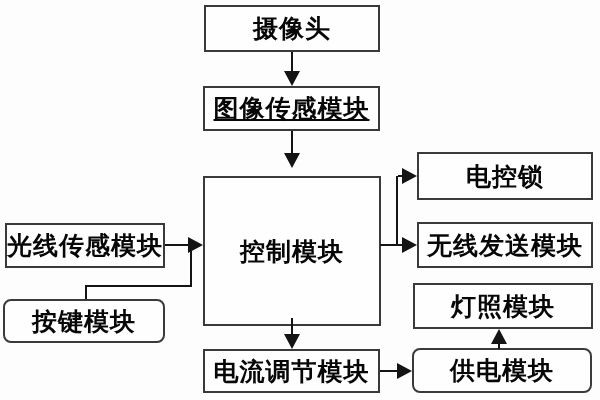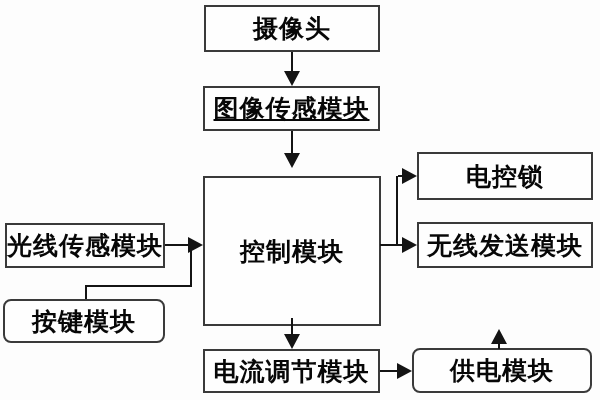--- a/index.html
+++ b/index.html
@@ -73,20 +73,23 @@
     </div>
   <div class="node" style="left:3px;   top:299px; width:162px; height:44px;border-radius:8px;">
       <span>按键模块</span>
     </div>
   <div class="node" style="left:417px; top:152px; width:176px; height:48px;">
       <span>电控锁</span>
     </div>
   <div class="node" style="left:417px; top:222px; width:176px; height:46px;">
       <span>无线发送模块</span>
     </div>
+  <div class="node" style="left:413px; top:283px; width:180px; height:46px;">
+      <span>灯照模块</span>
+    </div>
   <div class="node" style="left:412px; top:348px; width:180px; height:45px;border-radius:8px;">
       <span>供电模块</span>
     </div>
   <div class="node" style="left:203px; top:349px; width:177px; height:44px;">
       <span>电流调节模块</span>
     </div>
 
   <div>
     <div class="line" style="left:291px; top:52px; width:2px; height:21px;"></div>
     <div class="arrow down" style="left:284px; top:71px;"></div>

